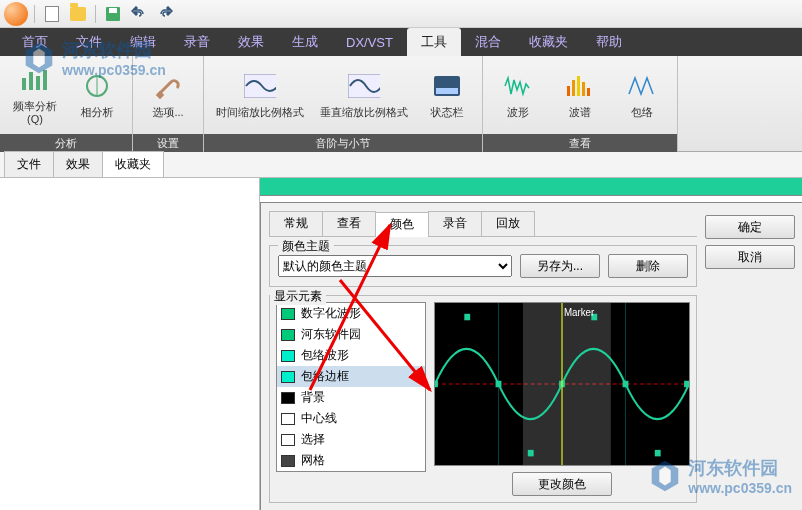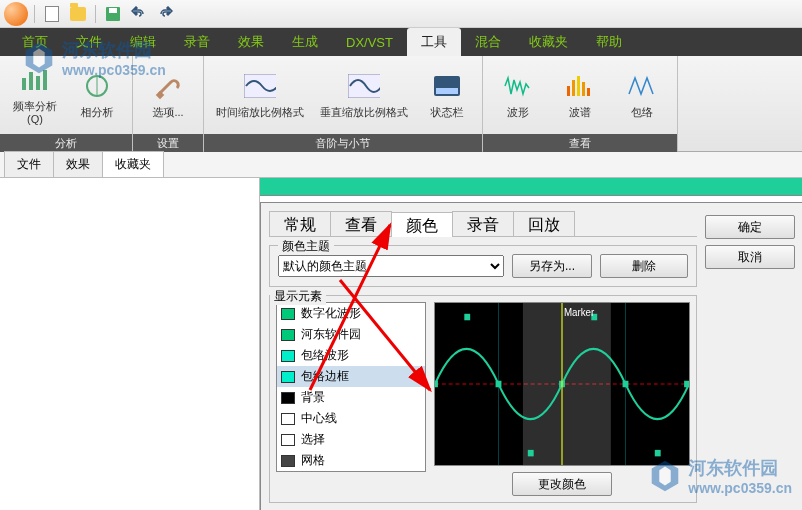--- a/index.html
+++ b/index.html
@@ -6,21 +6,21 @@
 body { width: 802px; height: 510px; background: #fff; overflow: hidden; position: relative; }
 
 
 .qat { height: 28px; background: linear-gradient(#f8f8f8, #e8e8e8); border-bottom: 1px solid #ccc; display: flex; align-items: center; padding: 0 4px; gap: 4px; }
 .qat .icon-btn { width: 22px; height: 22px; display: flex; align-items: center; justify-content: center; border-radius: 2px; }
 .qat .orb { width: 24px; height: 24px; border-radius: 50%; background: radial-gradient(circle at 30% 30%, #fc9, #e60); }
 .qat .sep { width: 1px; height: 18px; background: #bbb; margin: 0 2px; }
 
 
 .ribbon-tabs { height: 28px; background: #3a3a3a; display: flex; align-items: stretch; padding-left: 8px; }
-.ribbon-tab { padding: 0 14px; color: #84cc16; font-size: 13px; display: flex; align-items: center; cursor: pointer; }
+.ribbon-tab { padding: 0 14px; color: #c4b5fd; font-size: 13px; display: flex; align-items: center; cursor: pointer; }
 .ribbon-tab.sel { background: #f0f0f0; color: #222; border-radius: 3px 3px 0 0; }
 
 
 .ribbon { height: 96px; background: linear-gradient(#f4f4f4, #e4e4e4); border-bottom: 1px solid #aaa; display: flex; }
 .rgroup { border-right: 1px solid #c0c0c0; display: flex; flex-direction: column; }
 .rgroup-body { flex: 1; display: flex; align-items: center; padding: 4px 6px; gap: 4px; }
 .rgroup-label { height: 18px; background: #555; color: #eee; font-size: 11px; text-align: center; line-height: 18px; }
 .rbtn { width: 58px; height: 70px; display: flex; flex-direction: column; align-items: center; justify-content: center; gap: 4px; border-radius: 3px; cursor: pointer; }
 .rbtn.wide { width: 100px; }
 .rbtn .ic { width: 32px; height: 32px; display: flex; align-items: center; justify-content: center; }
@@ -34,21 +34,21 @@
 .mainrow { display: flex; height: 332px; }
 .sidepanel { width: 260px; border-right: 1px solid #bbb; background: #fff; }
 
 .mainarea { flex: 1; position: relative; background: #fff; }
 .greenbar { height: 18px; background: #1fcf9a; border-bottom: 1px solid #888; }
 
 
 .dialog { position: absolute; left: 0; top: 24px; right: -2px; bottom: -2px; border: 1px solid #888; background: #f0f0f0; display: flex; flex-direction: column; }
 .dlg-title { height: 24px; background: linear-gradient(#fafafa,#e4e4e4); border-bottom: 1px solid #bbb; padding: 0 8px; font-size: 13px; display: flex; align-items: center; font-weight: bold; }
 .dlg-tabs { height: 26px; display: flex; padding: 4px 8px 0 8px; border-bottom: 1px solid #bbb; margin: 4px 8px 0 8px; }
-.dtab { padding: 3px 14px; font-size: 16px; border: 1px solid #bbb; border-bottom: none; background: #eee; margin-right: -1px; cursor: pointer; }
+.dtab { padding: 3px 14px; font-size: 12px; border: 1px solid #bbb; border-bottom: none; background: #eee; margin-right: -1px; cursor: pointer; }
 .dtab.sel { background: #fff; position: relative; top: 1px; }
 .dlg-body { flex: 1; display: flex; padding: 8px; gap: 8px; }
 .dlg-left { flex: 1; display: flex; flex-direction: column; }
 .dlg-right { width: 90px; display: flex; flex-direction: column; gap: 6px; padding-top: 4px; }
 .btn { height: 24px; border: 1px solid #888; background: linear-gradient(#fafafa,#e0e0e0); font-size: 12px; border-radius: 2px; cursor: pointer; }
 
 .theme-group { border: 1px solid #bbb; padding: 8px; margin-bottom: 8px; background: #f0f0f0; position: relative; }
 .theme-group .gl { position: absolute; top: -8px; left: 8px; background: #f0f0f0; padding: 0 4px; font-size: 12px; }
 .theme-row { display: flex; gap: 8px; align-items: center; }
 .theme-row select { flex: 1; height: 22px; font-size: 12px; }
@@ -256,21 +256,21 @@
             <div class="dtab">回放</div>
           </div>
 
           <div class="theme-group">
             <span class="gl">颜色主题</span>
             <div class="theme-row">
               <select>
                 <option>默认的颜色主题</option>
               </select>
               <button class="btn">另存为...</button>
-              <button class="btn" style="width:88px">删除</button>
+              <button class="btn" style="width:80px">删除</button>
             </div>
           </div>
 
           <div class="disp-group">
             <span class="gl">显示元素</span>
             <div style="display:flex; flex-direction:column;">
               <div class="listbox" id="listbox">
                   <div class="listitem">
                     <span class="swatch" style="background: rgb(0, 201, 122);"></span>
                     <span>数字化波形</span>

